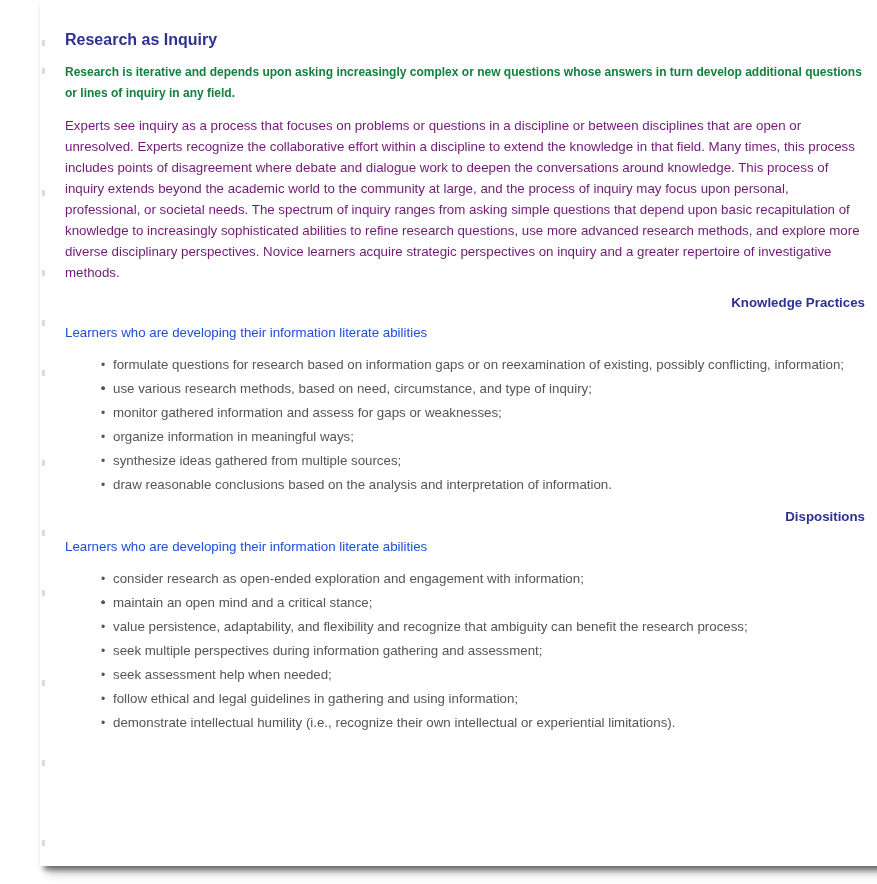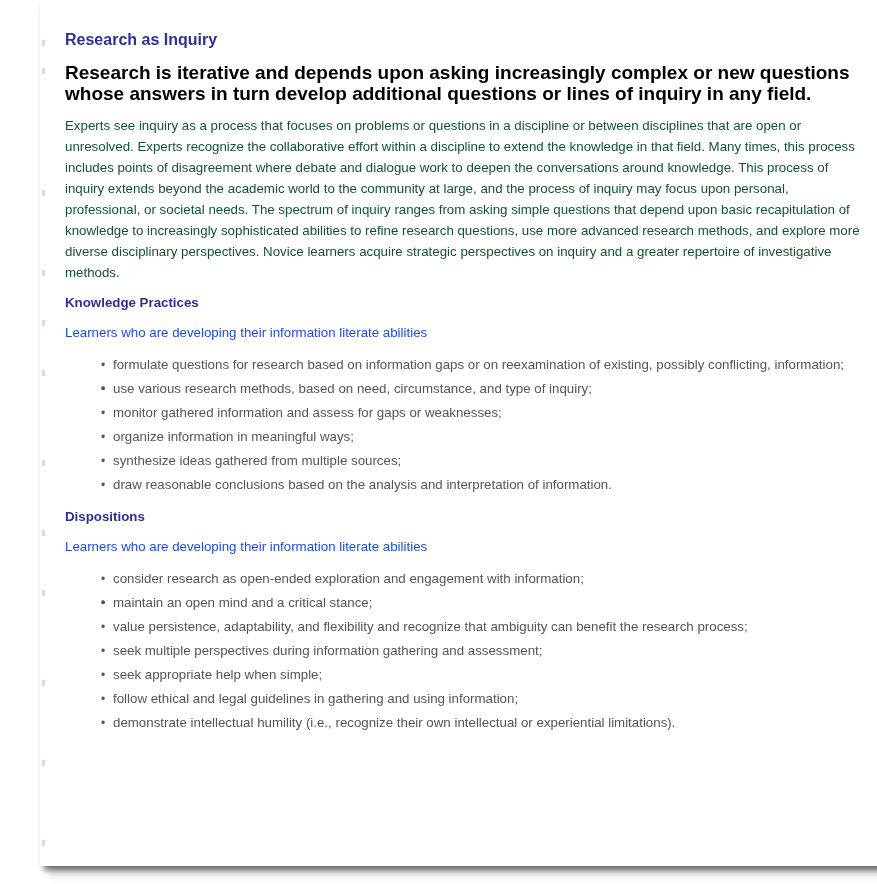--- a/index.html
+++ b/index.html
@@ -15,25 +15,25 @@
     }
     .panel::before {
       content: ""; position: absolute; left: 0; top: 0; width: 2px; height: 100%;
       background: #ffffff;
     }
     .content { position: absolute; left: 25px; top: 29px; width: 800px; color: #333333; }
     .title {
       font-size: 16px; font-weight: bold; color: #2e3192; margin: 0 0 11px 0; line-height: 22px;
     }
     .intro {
-      font-size: 19px; font-weight: bold; color: #000000; line-height: 21px; margin: 0 0 11px 0;
+      font-size: 12px; font-weight: bold; color: #15803d; line-height: 21px; margin: 0 0 11px 0;
     }
-    .body-para { font-size: 13.3px; line-height: 21px; color: #14532d; margin: 0 0 9px 0; }
+    .body-para { font-size: 13.3px; line-height: 21px; color: #701a75; margin: 0 0 9px 0; }
     .section-heading {
-      font-size: 13.3px; font-weight: bold; color: #2e3192; line-height: 21px; margin: 0 0 9px 0;
+      font-size: 13.3px; font-weight: bold; color: #2e3192; line-height: 21px; margin: 0 0 9px 0; text-align: right;
     }
     .lead { font-size: 13.3px; line-height: 21px; margin: 0 0 10px 0; color: #1d4ed8; }
     ul.items { list-style: none; margin: 0 0 9px 0; padding: 0 0 0 48px; }
     ul.items li {
       position: relative; font-size: 13.3px; line-height: 24px; color: #555555;
     }
     ul.items li .txt { display: inline; line-height: 24px; }
     ul.items li .bullet {
       position: absolute; left: -12px; top: 0; font-size: 12px; color: #555555;
     }
@@ -83,18 +83,18 @@
 
     <h2 class="section-heading">Dispositions</h2>
     <p class="lead">Learners who are developing their information literate abilities</p>
     <ul class="items">
       <li><span class="bullet">•</span><span class="txt">consider research as open-ended exploration and engagement with information;</span></li>
       <li><span class="bullet">•</span></li>
       <li><span class="bullet">•</span></li>
       <li><span class="bullet">•</span><span class="txt">maintain an open mind and a critical stance;</span></li>
       <li><span class="bullet">•</span><span class="txt">value persistence, adaptability, and flexibility and recognize that ambiguity can benefit the research process;</span></li>
       <li><span class="bullet">•</span><span class="txt">seek multiple perspectives during information gathering and assessment;</span></li>
-      <li><span class="bullet">•</span><span class="txt">seek appropriate help when simple;</span></li>
+      <li><span class="bullet">•</span><span class="txt">seek assessment help when needed;</span></li>
       <li><span class="bullet">•</span><span class="txt">follow ethical and legal guidelines in gathering and using information;</span></li>
       <li><span class="bullet">•</span><span class="txt">demonstrate intellectual humility (i.e., recognize their own intellectual or experiential limitations).</span></li>
     </ul>
   </div>
 </div>
 
 </body></html>

